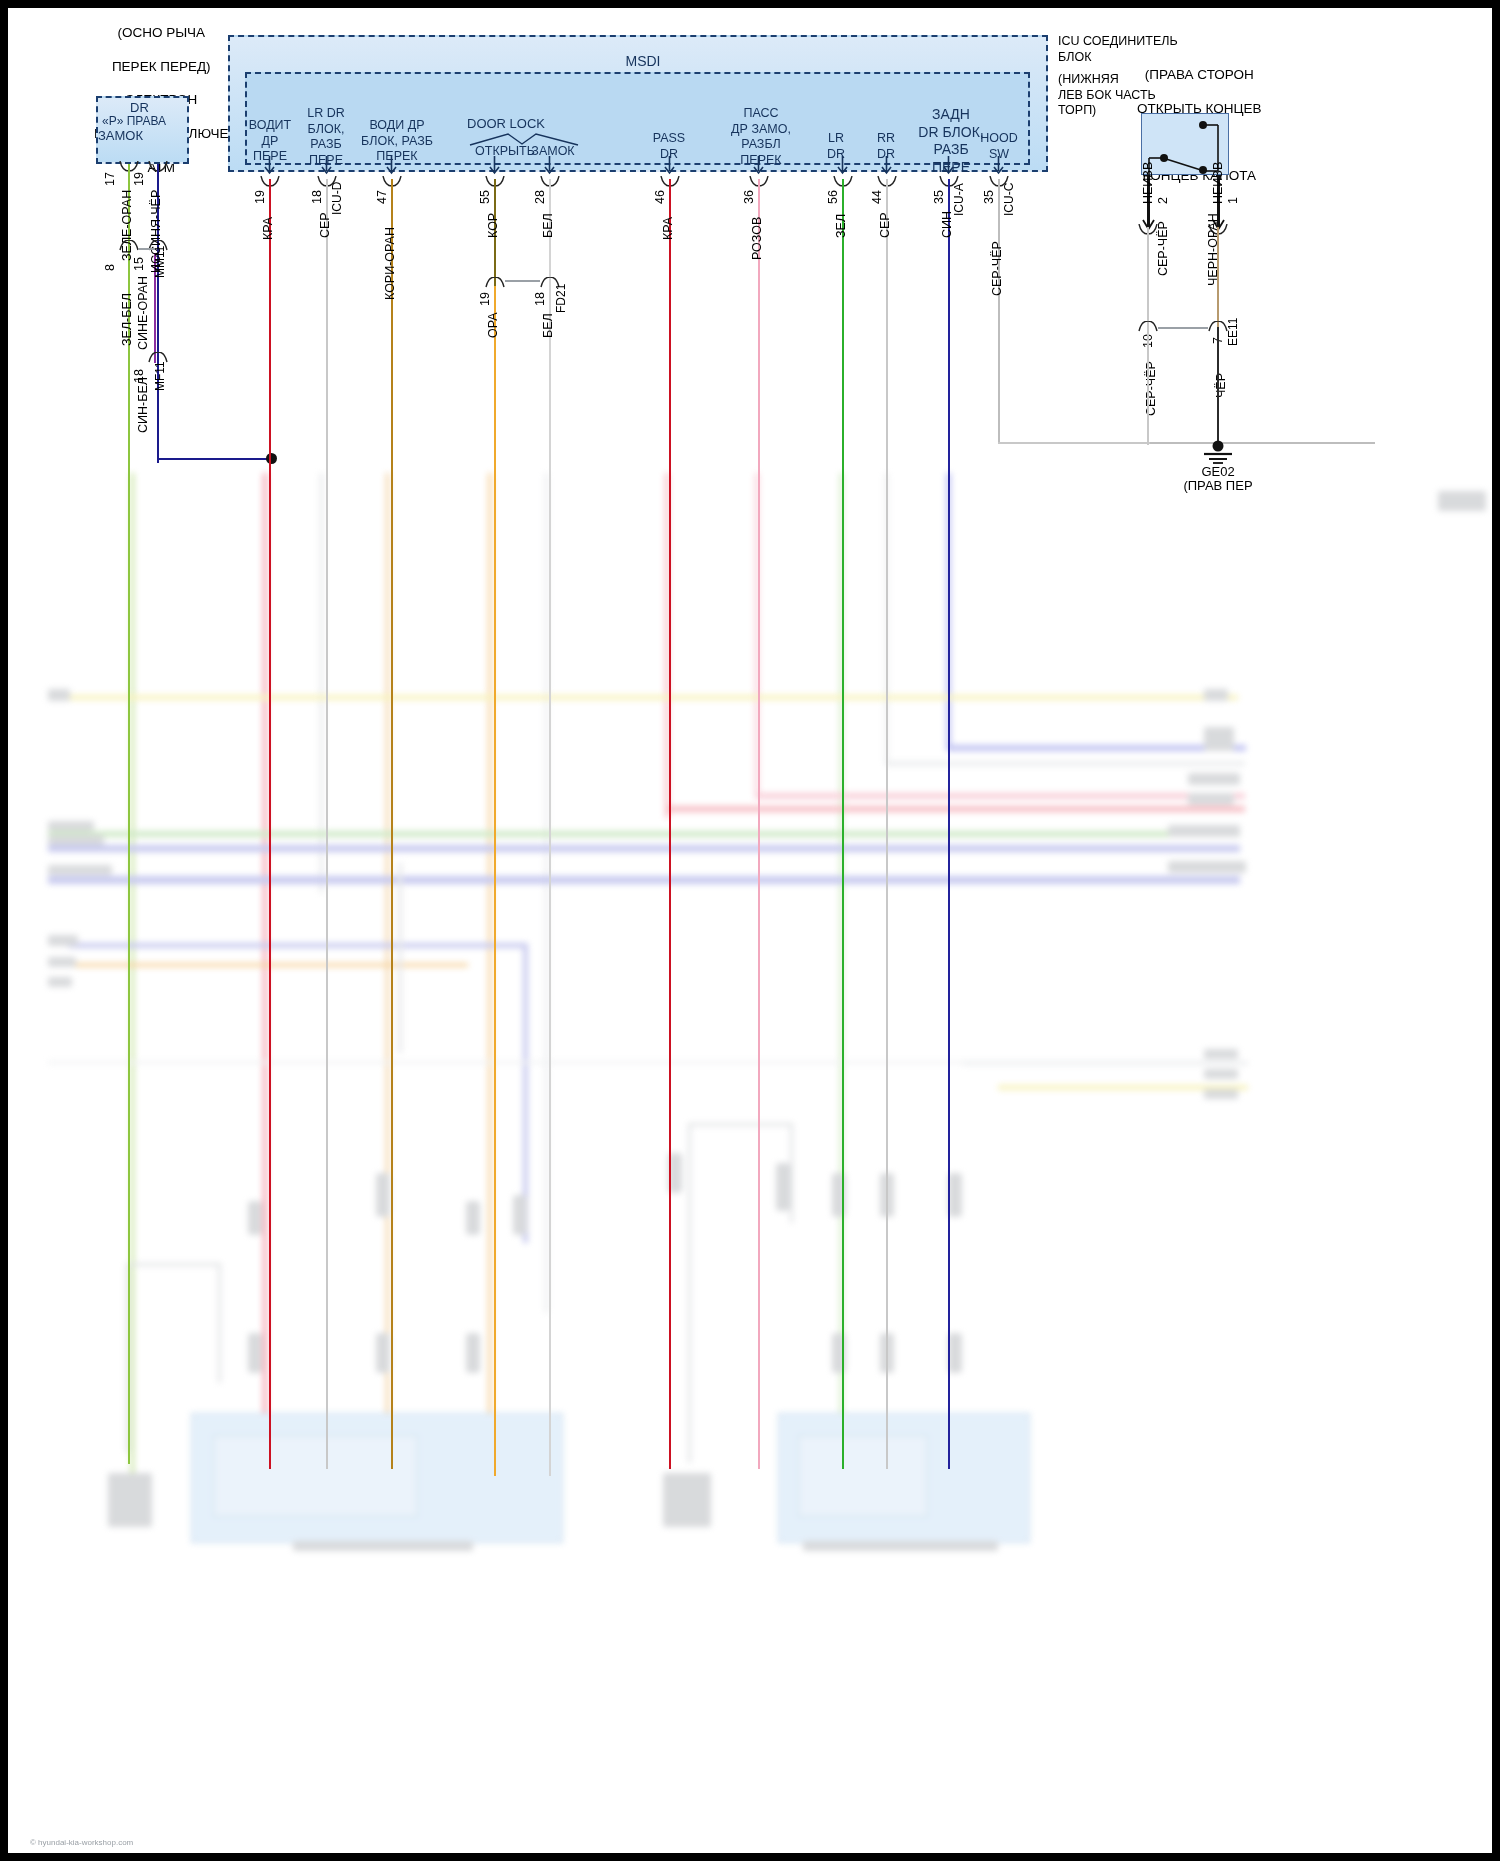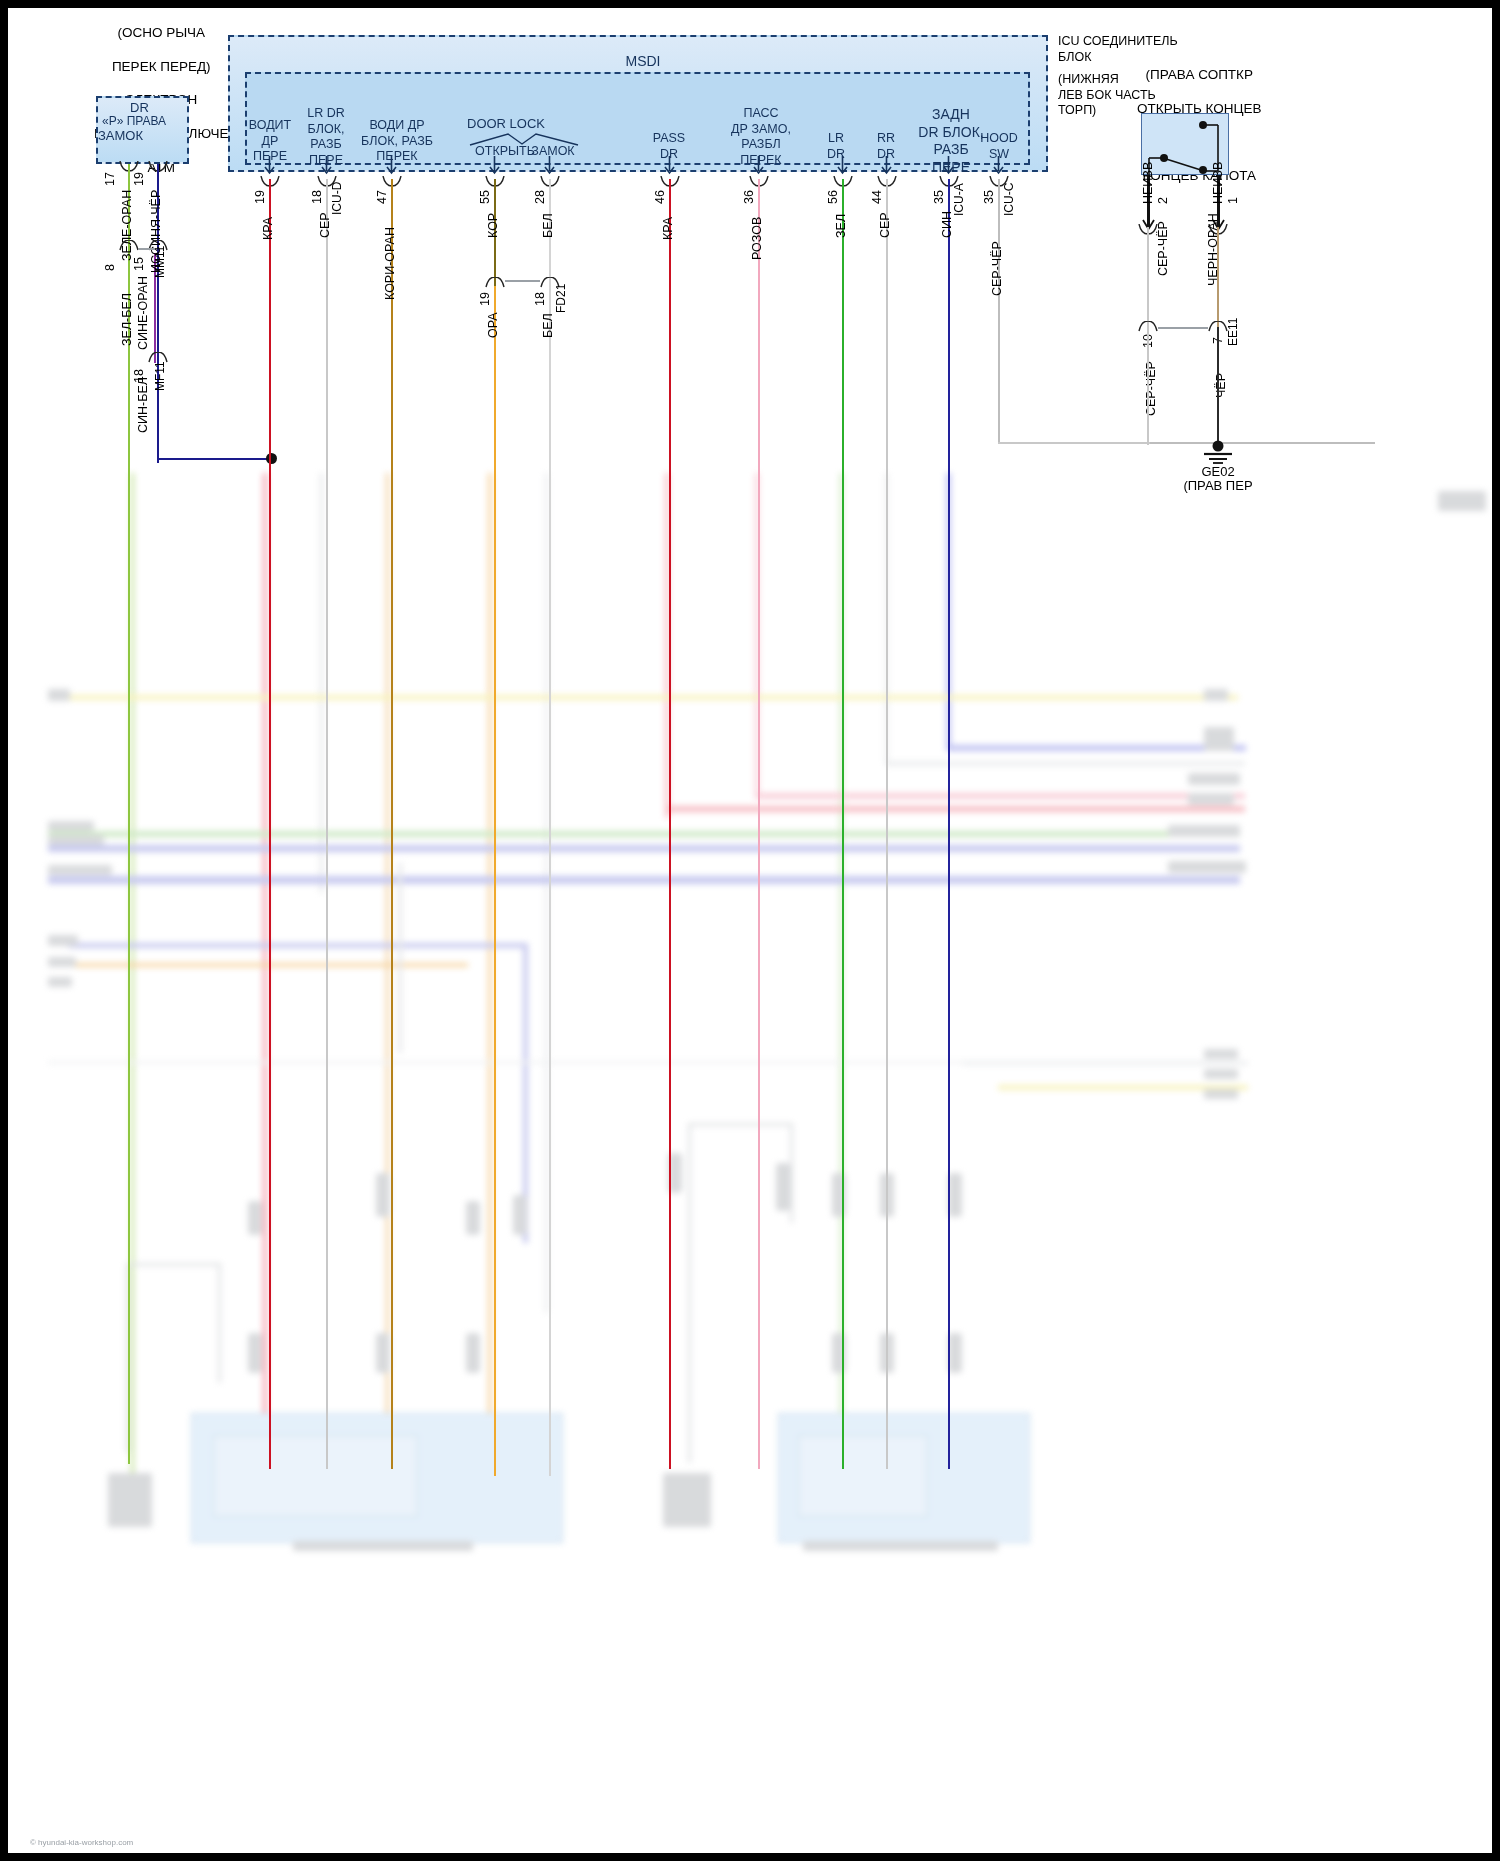--- a/index.html
+++ b/index.html
@@ -379,21 +379,21 @@
     <svg class="cup" style="left:981px; top:168px;">
       <path d="M1,0 C3,9 7,10 10,10 C13,10 17,9 19,0" fill="none" stroke="#222" stroke-width="1.4"></path>
     </svg>
     <div class="wire" style="left:990px; top:171px; height:265px; background:#bdbdbd;"></div>
     <div class="hline" style="left:990px; top:434px; width:377px; background:#bdbdbd;"></div>
     <div class="vert" style="left:974px; top:196px;">35</div>
     <div class="vert" style="left:982px; top:288px;">СЕР-ЧЁР</div>
     <div class="vert" style="left:994px; top:208px; font-size:12px;">ICU-C</div>
 
     <div class="txt c" style="left:1180px; top:42px; font-size:13.5px;">
-      <span>(ПРАВА СОПТКР</span><br>
+      <span>(ПРАВА СТОРОН</span><br>
       <span>ОТКРЫТЬ КОНЦЕВ</span><br>
       <span>БЛОКА)</span><br>
       <span>КОНЦЕВ КАПОТА</span>
     </div>
 
     <div class="solidbox" style="left:1133px; top:105px; width:88px; height:62px;"></div>
     <svg style="position:absolute; left:1133px; top:105px; width:88px; height:62px;">
       <line x1="8" y1="45" x2="22" y2="45" stroke="#111" stroke-width="1.6"></line>
       <line x1="22" y1="45" x2="63" y2="58" stroke="#111" stroke-width="1.6"></line>
       <line x1="63" y1="58" x2="77" y2="58" stroke="#111" stroke-width="1.6"></line>

